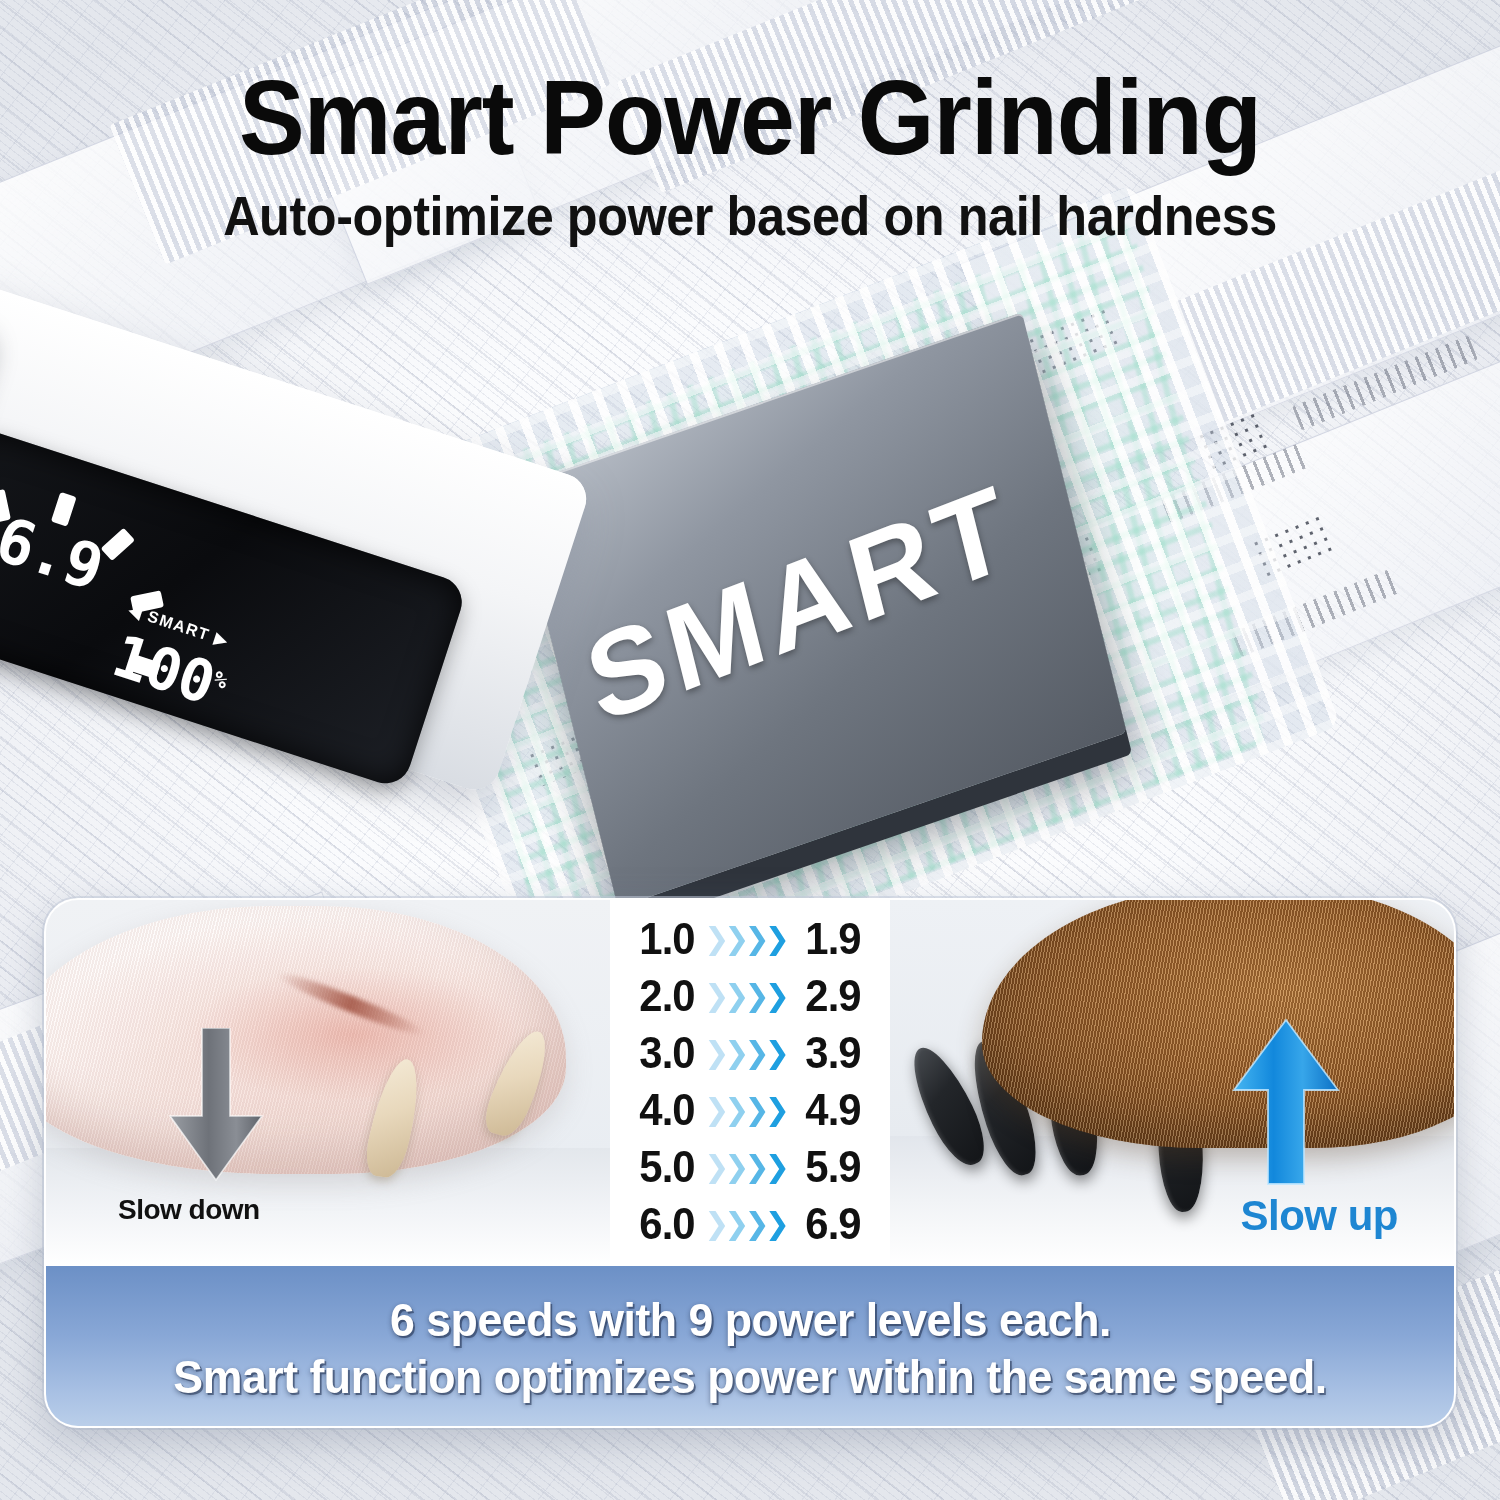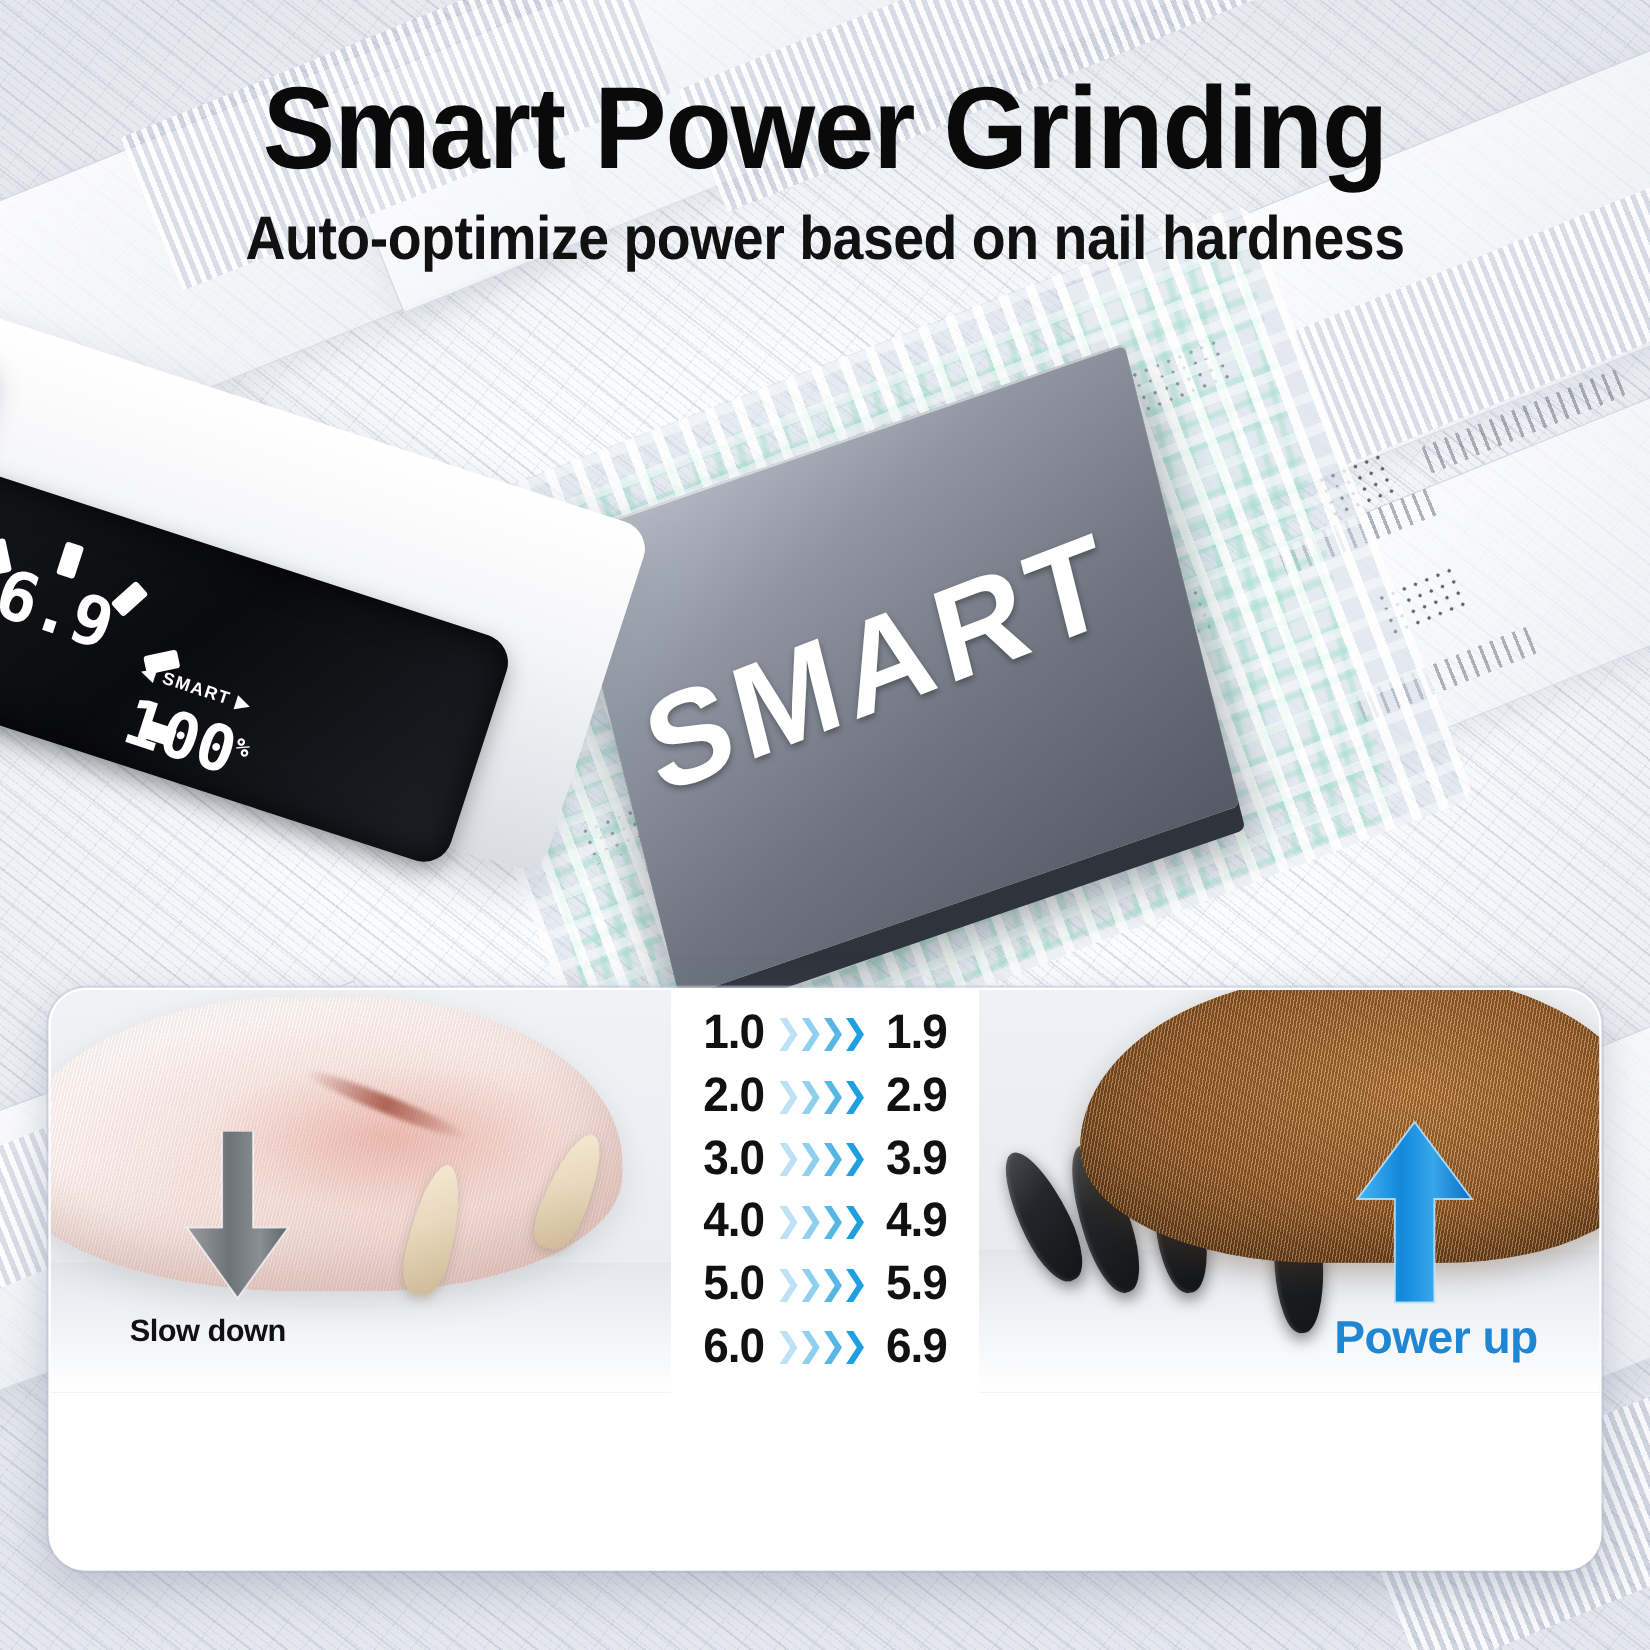--- a/index.html
+++ b/index.html
@@ -527,17 +527,21 @@
           <linearGradient id="gup" x1="0" y1="0" x2="1" y2="0">
             <stop offset="0%" stop-color="#46b6f2"></stop>
             <stop offset="38%" stop-color="#1288dc"></stop>
             <stop offset="66%" stop-color="#37a6ea"></stop>
             <stop offset="100%" stop-color="#0b6fc4"></stop>
           </linearGradient>
         </defs>
         <polygon points="56,4 108,74 74,74 74,168 38,168 38,74 4,74" fill="url(#gup)" stroke="#bfe6ff" stroke-width="1.8" stroke-opacity=".85"></polygon>
       </svg>
 
-      <div class="lbl-power">Power up</div>
+      <div class="lbl-power">Slow up</div>
     </div>
   </div>
 
+  <div class="caption-band">
+    <div class="cap-line">6 speeds with 9 power levels each.</div>
+    <div class="cap-line">Smart function optimizes power within the same speed.</div>
+  </div>
 </div>
 
 </body></html>

